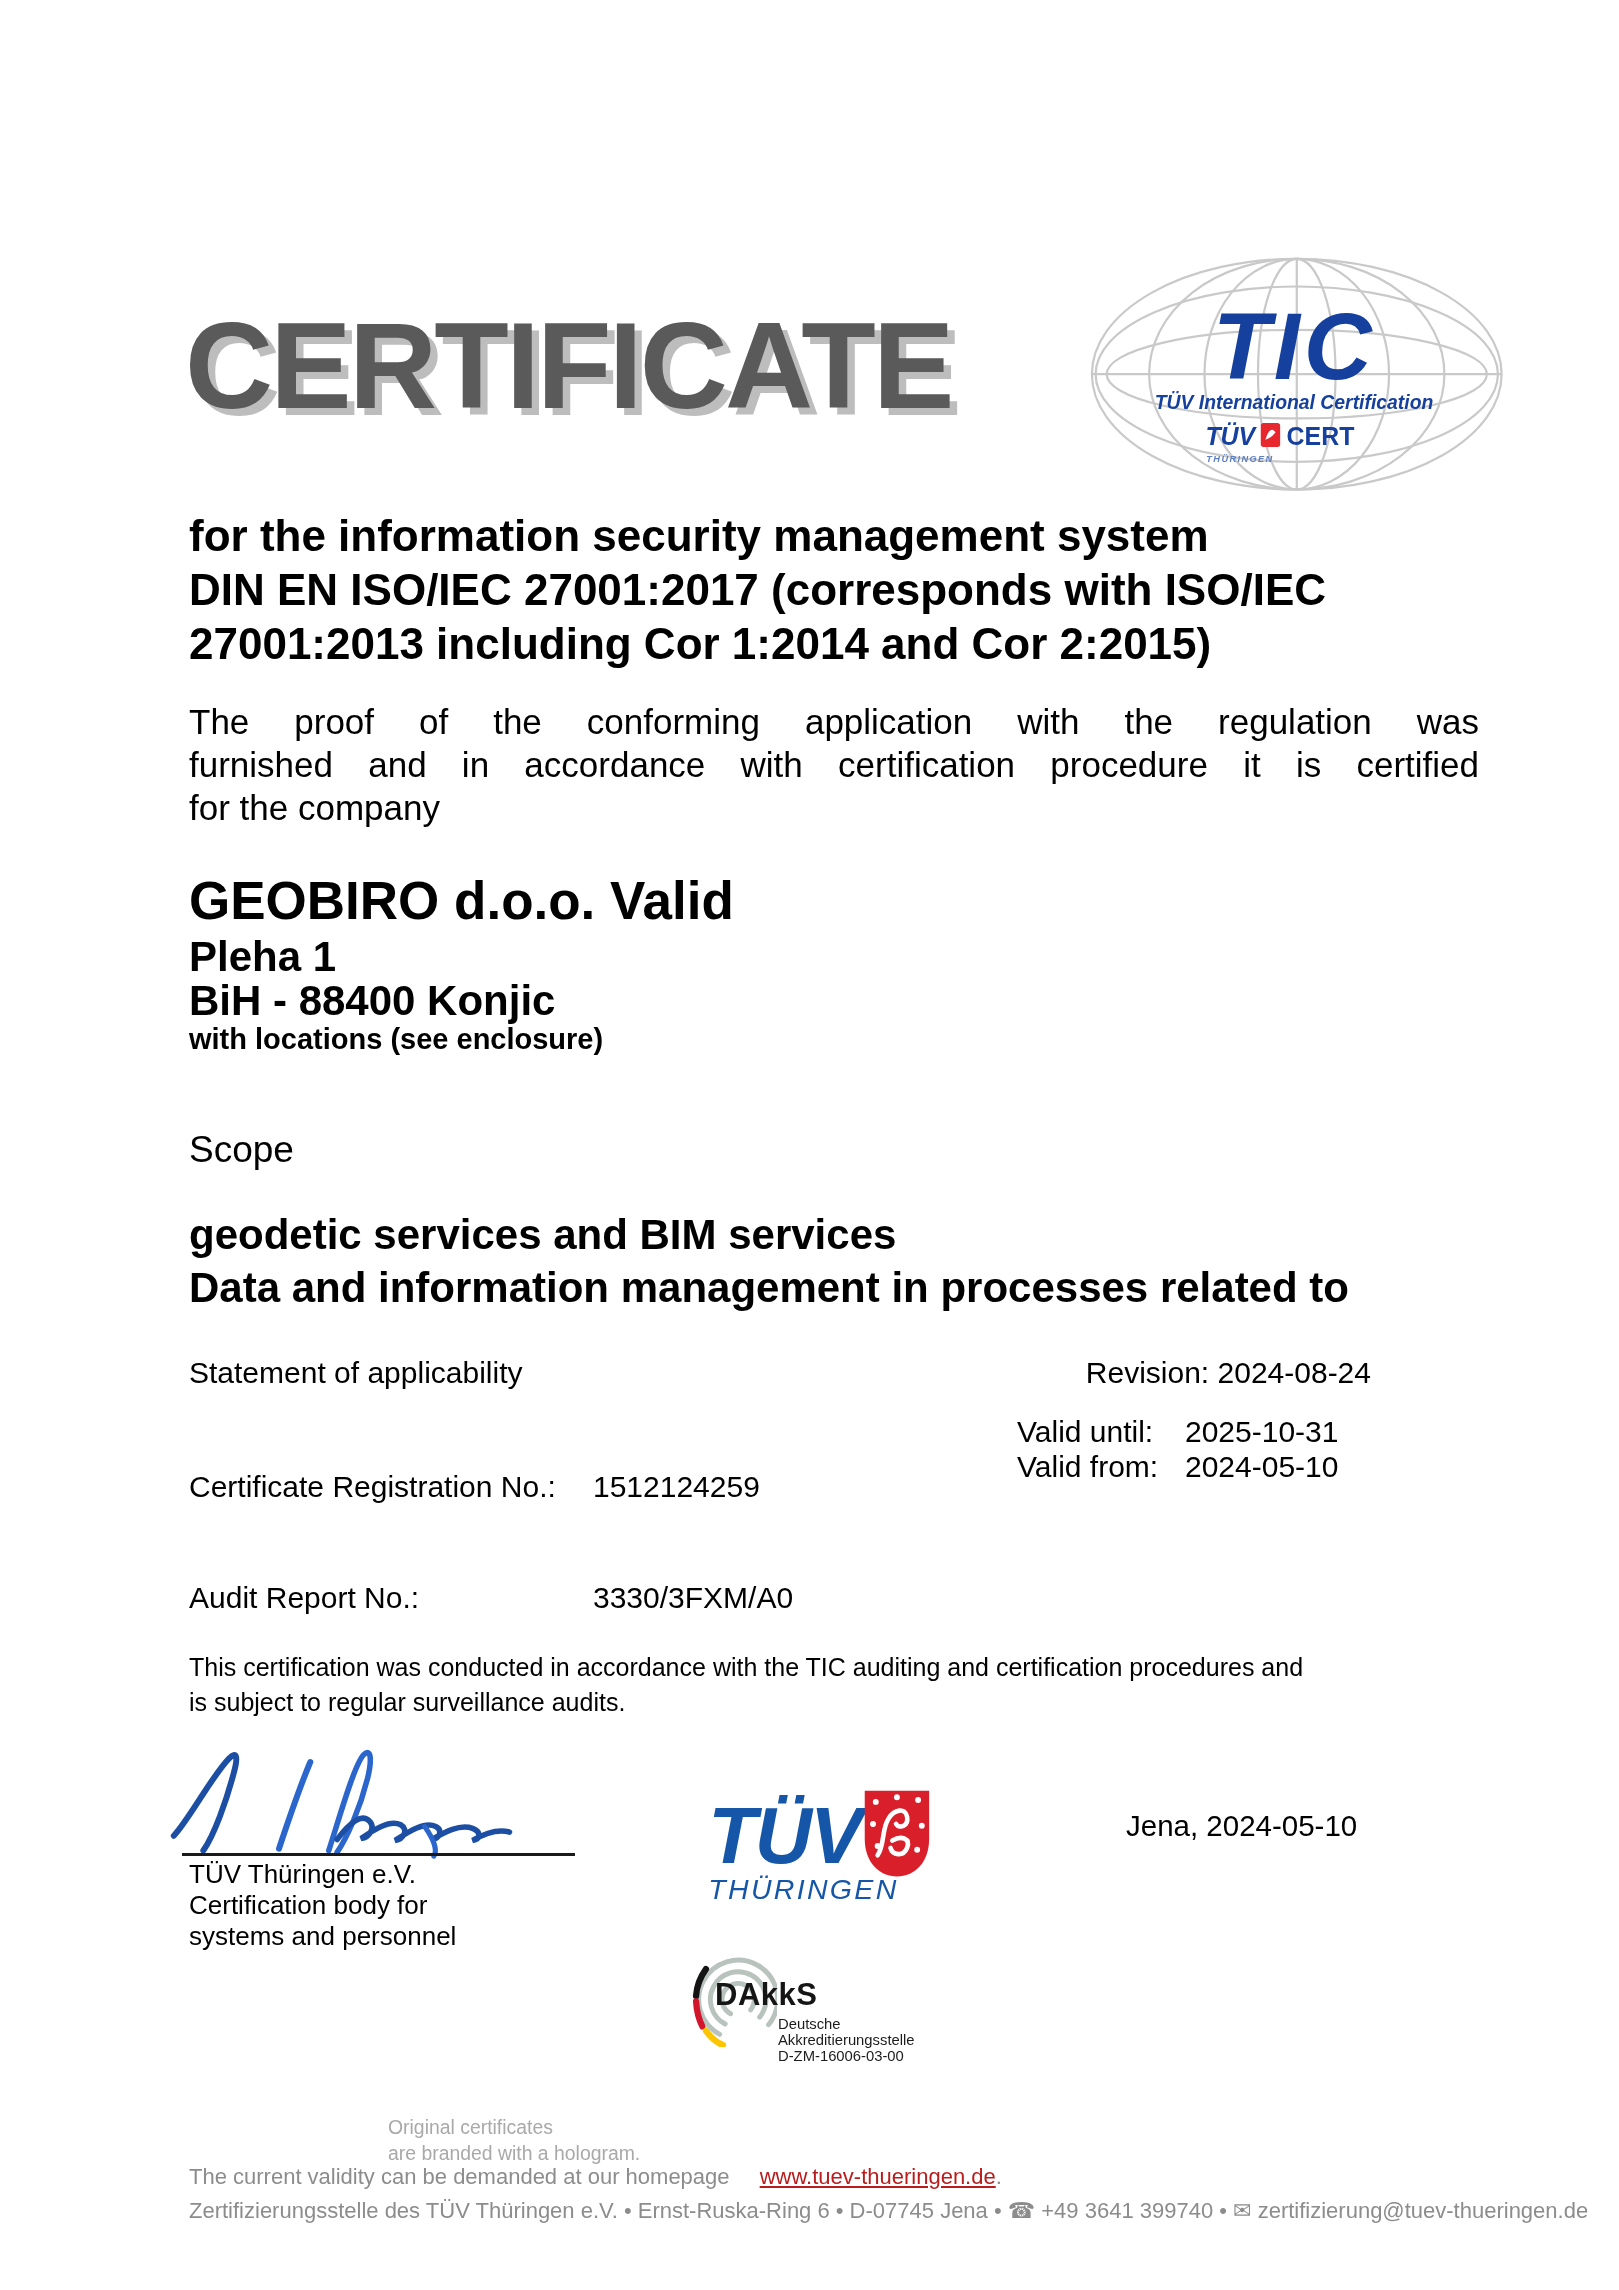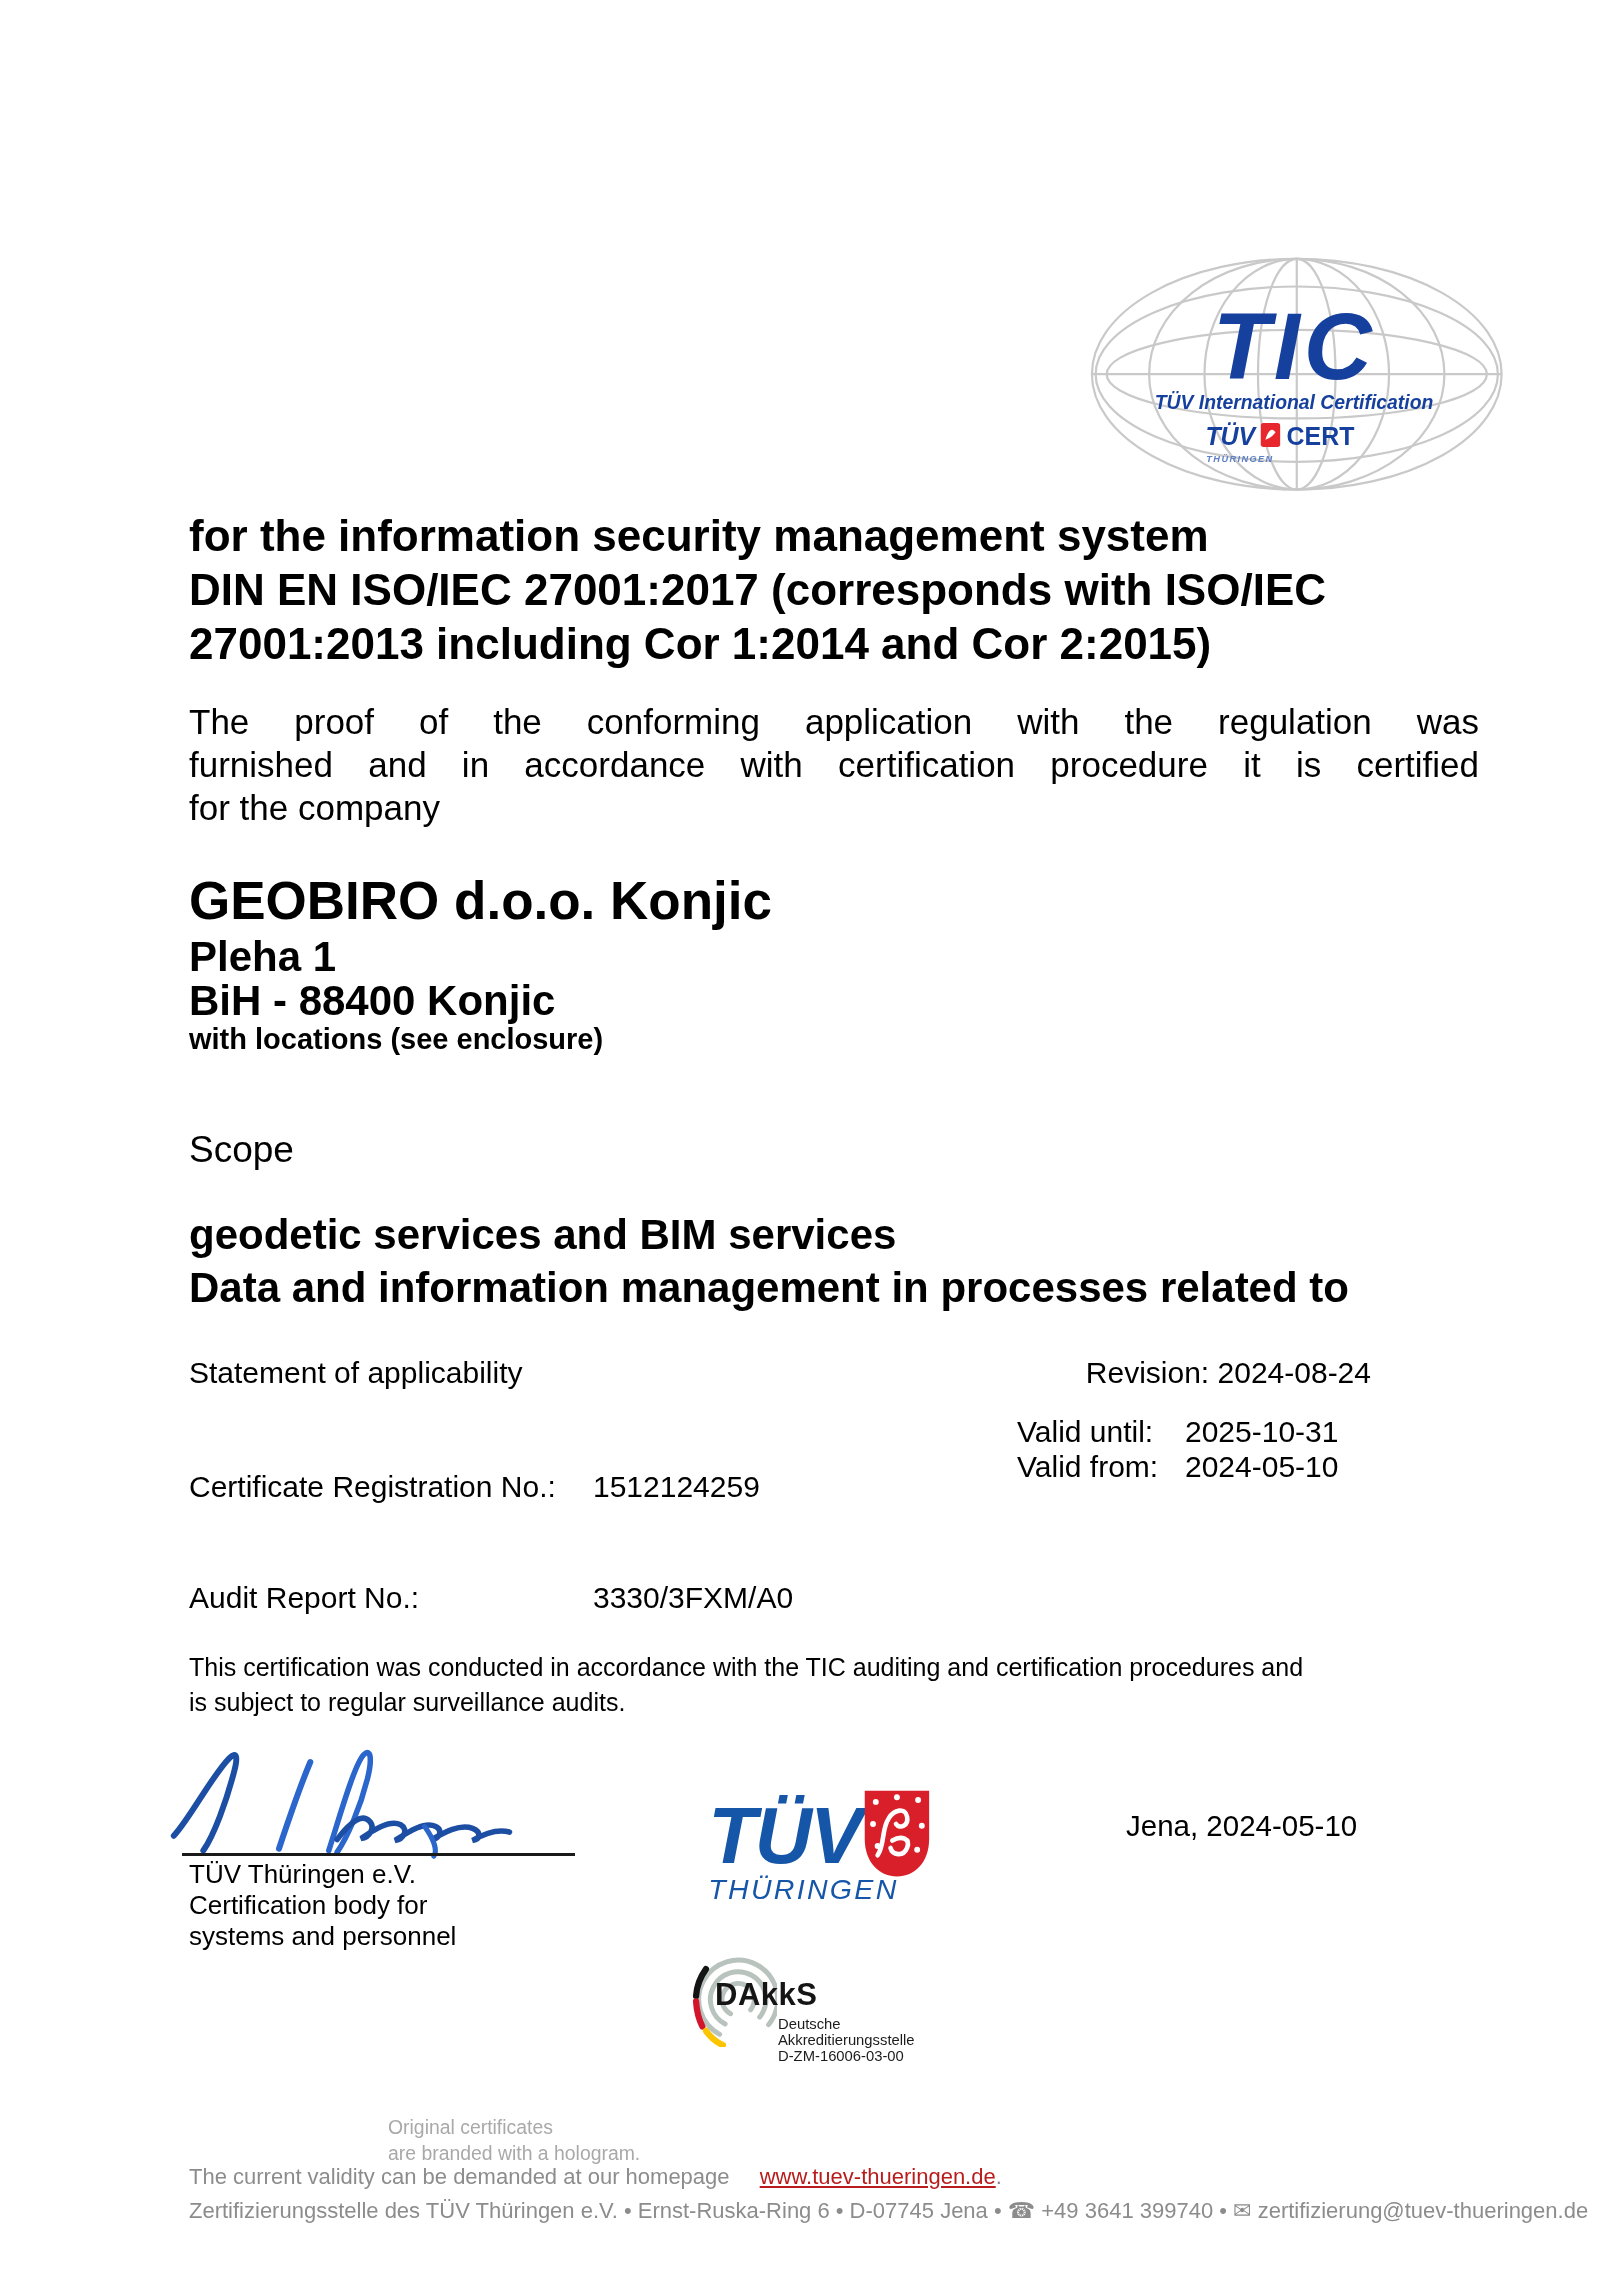--- a/index.html
+++ b/index.html
@@ -53,20 +53,21 @@
   .footer1 a{color:#b91c1c;text-decoration:underline;margin-left:24px;}
   .footer2{left:189px;top:2198px;font-size:22px;color:#8c8c8c;}
 
   svg text{font-family:"Liberation Sans",sans-serif;}
 </style>
 </head>
 <body>
 
 <div id="page">
 
+  <div class="abs cert-title">CERTIFICATE</div>
 
   <svg class="abs" style="left:1067px;top:242px;" width="454" height="268" viewBox="0 0 492 290">
     <g stroke="#c9c9c9" stroke-width="2.4" fill="none">
       <ellipse cx="249" cy="143" rx="222" ry="125"></ellipse>
       <ellipse cx="249" cy="143" rx="160" ry="125"></ellipse>
       <ellipse cx="249" cy="143" rx="100" ry="125"></ellipse>
       <ellipse cx="249" cy="143" rx="42" ry="125"></ellipse>
       <ellipse cx="249" cy="143" rx="218" ry="95"></ellipse>
       <ellipse cx="249" cy="143" rx="206" ry="48"></ellipse>
       <line x1="27" y1="143" x2="471" y2="143"></line>
@@ -86,21 +87,21 @@
     <div>DIN EN ISO/IEC 27001:2017 (corresponds with ISO/IEC</div>
     <div>27001:2013 including Cor 1:2014 and Cor 2:2015)</div>
   </div>
 
   <div class="abs bodytext">
     <div class="jline">The proof of the conforming application with the regulation was</div>
     <div class="jline">furnished and in accordance with certification procedure it is certified</div>
     <div>for the company</div>
   </div>
 
-  <div class="abs company-name">GEOBIRO d.o.o. Konjic</div>
+  <div class="abs company-name">GEOBIRO d.o.o. Valid</div>
   <div class="abs addr1">Pleha 1</div>
   <div class="abs addr2">BiH - 88400 Konjic</div>
   <div class="abs locnote">with locations (see enclosure)</div>
 
   <div class="abs scope-label">Scope</div>
   <div class="abs scope-text">
     <div>geodetic services and BIM services</div>
     <div>Data and information management in processes related to</div>
   </div>
 

